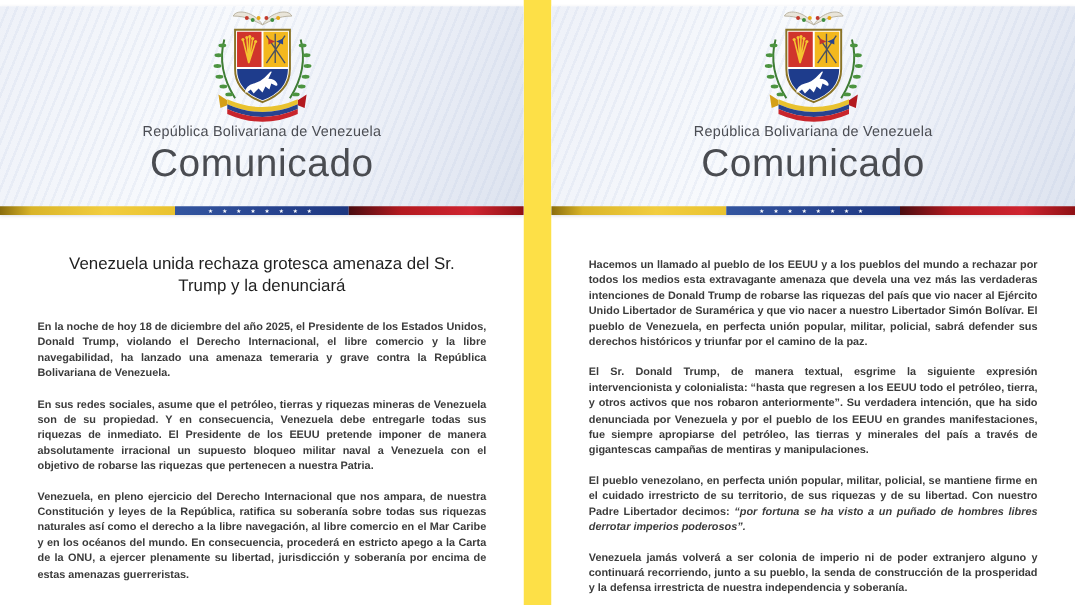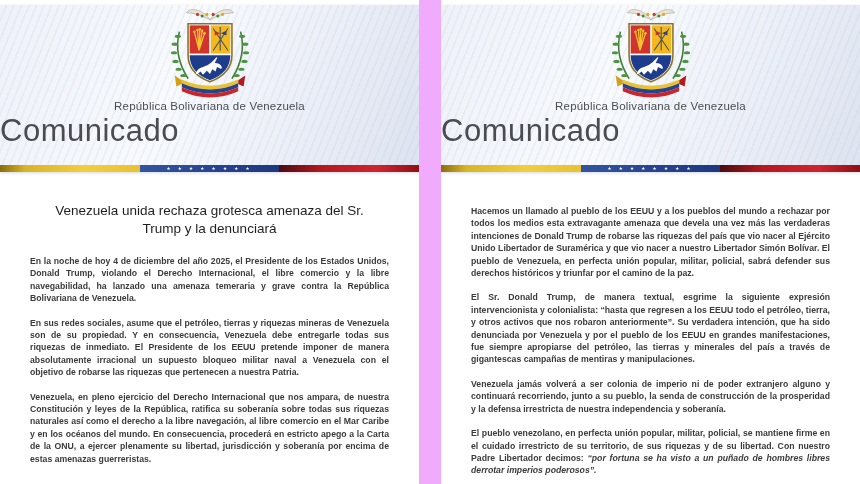--- a/index.html
+++ b/index.html
@@ -2,39 +2,39 @@
 <html><head>
 <meta charset="utf-8">
 <style>
   html, body { margin: 0; padding: 0; }
   body {
     width: 860px; height: 484px;
     background: #ffffff;
     font-family: "Liberation Sans", sans-serif;
     overflow: hidden;
   }
-  .spread { display: flex; gap: 22px; width: 860px; height: 484px; background: #f0abfc; }
+  .spread { display: flex; gap: 22px; width: 860px; height: 484px; background: #fde047; }
   .page {
     width: 427px; height: 484px; background: #ffffff;
     position: relative; overflow: hidden; box-sizing: border-box;
   }
   .page-header {
     height: 167px; position: relative;
     background:
       repeating-linear-gradient(112deg, rgba(255,255,255,0) 0 5px, rgba(172,188,220,0.14) 5px 7px),
       linear-gradient(112deg, #eef1f8 0%, #f8fafd 42%, #e8ecf5 78%, #dde3ef 100%);
     box-shadow: 0 1px 3px rgba(110,120,145,0.28);
   }
   .emblem { display: block; margin: 5px auto 0; }
   .country {
     text-align: center; font-size: 11.5px; line-height: 14px;
     color: #4b4d53; letter-spacing: 0.2px;
   }
   .comunicado {
-    font-size: 31px; line-height: 35px;
+    text-align: center; font-size: 31px; line-height: 35px;
     color: #4a4c51; font-weight: 400; letter-spacing: 0.5px;
   }
   .tricolor { position: absolute; left: 0; right: 0; bottom: 0; height: 7px; display: flex; }
   .band { flex: 1; height: 7px; }
   .band.yellow { background: linear-gradient(90deg, #8a6d0e 0%, #d9b428 18%, #f2cd3f 60%, #e9c22f 100%); }
   .band.blue   { background: linear-gradient(90deg, #33559f 0%, #27438f 55%, #1d3780 100%); text-align: center; overflow: hidden; }
   .band.red    { background: linear-gradient(90deg, #4a0c10 0%, #b3191f 30%, #cf2430 70%, #8e1014 100%); }
   .stars {
     display: block; color: #ffffff; font-size: 4.5px; line-height: 7px;
     letter-spacing: 3px; white-space: nowrap;
@@ -110,21 +110,21 @@
       <div class="tricolor">
         <div class="band yellow"></div>
         <div class="band blue">
           <span class="stars">★ ★ ★ ★ ★ ★ ★ ★</span>
         </div>
         <div class="band red"></div>
       </div>
     </header>
     <div class="page-body">
       <h1 class="doc-heading">Venezuela unida rechaza grotesca amenaza del Sr. Trump y la denunciará</h1>
-      <p class="doc-p">En la noche de hoy 4 de diciembre del año 2025, el Presidente de los Estados Unidos, Donald Trump, violando el Derecho Internacional, el libre comercio y la libre navegabilidad, ha lanzado una amenaza temeraria y grave contra la República Bolivariana de Venezuela.</p>
+      <p class="doc-p">En la noche de hoy 18 de diciembre del año 2025, el Presidente de los Estados Unidos, Donald Trump, violando el Derecho Internacional, el libre comercio y la libre navegabilidad, ha lanzado una amenaza temeraria y grave contra la República Bolivariana de Venezuela.</p>
       <p class="doc-p">En sus redes sociales, asume que el petróleo, tierras y riquezas mineras de Venezuela son de su propiedad. Y en consecuencia, Venezuela debe entregarle todas sus riquezas de inmediato. El Presidente de los EEUU pretende imponer de manera absolutamente irracional un supuesto bloqueo militar naval a Venezuela con el objetivo de robarse las riquezas que pertenecen a nuestra Patria.</p>
       <p class="doc-p">Venezuela, en pleno ejercicio del Derecho Internacional que nos ampara, de nuestra Constitución y leyes de la República, ratifica su soberanía sobre todas sus riquezas naturales así como el derecho a la libre navegación, al libre comercio en el Mar Caribe y en los océanos del mundo. En consecuencia, procederá en estricto apego a la Carta de la ONU, a ejercer plenamente su libertad, jurisdicción y soberanía por encima de estas amenazas guerreristas.</p>
     </div>
   </section>
 
   <section class="page right">
     <header class="page-header">
       <svg class="emblem" viewBox="0 0 120 120" width="98" height="94" aria-hidden="true">
         <path d="M60 19 C52 6 34 2 30 10 C44 10 52 15 60 19" fill="#e9e5da" stroke="#b9b2a0" stroke-width="1"></path>
         <path d="M60 19 C68 6 86 2 90 10 C76 10 68 15 60 19" fill="#e9e5da" stroke="#b9b2a0" stroke-width="1"></path>
@@ -174,19 +174,19 @@
         <div class="band yellow"></div>
         <div class="band blue">
           <span class="stars">★ ★ ★ ★ ★ ★ ★ ★</span>
         </div>
         <div class="band red"></div>
       </div>
     </header>
     <div class="page-body">
       <p class="doc-p">Hacemos un llamado al pueblo de los EEUU y a los pueblos del mundo a rechazar por todos los medios esta extravagante amenaza que devela una vez más las verdaderas intenciones de Donald Trump de robarse las riquezas del país que vio nacer al Ejército Unido Libertador de Suramérica y que vio nacer a nuestro Libertador Simón Bolívar. El pueblo de Venezuela, en perfecta unión popular, militar, policial, sabrá defender sus derechos históricos y triunfar por el camino de la paz.</p>
       <p class="doc-p">El Sr. Donald Trump, de manera textual, esgrime la siguiente expresión intervencionista y colonialista: “hasta que regresen a los EEUU todo el petróleo, tierra, y otros activos que nos robaron anteriormente”. Su verdadera intención, que ha sido denunciada por Venezuela y por el pueblo de los EEUU en grandes manifestaciones, fue siempre apropiarse del petróleo, las tierras y minerales del país a través de gigantescas campañas de mentiras y manipulaciones.</p>
+      <p class="doc-p"><span>El pueblo venezolano, en perfecta unión popular, militar, policial, se mantiene firme en el cuidado irrestricto de su territorio, de sus riquezas y de su libertad. Con nuestro Padre Libertador decimos: </span><span class="quote-italic">“por fortuna se ha visto a un puñado de hombres libres derrotar imperios poderosos”.</span></p>
       <p class="doc-p">Venezuela jamás volverá a ser colonia de imperio ni de poder extranjero alguno y continuará recorriendo, junto a su pueblo, la senda de construcción de la prosperidad y la defensa irrestricta de nuestra independencia y soberanía.</p>
-      <p class="doc-p"><span>El pueblo venezolano, en perfecta unión popular, militar, policial, se mantiene firme en el cuidado irrestricto de su territorio, de sus riquezas y de su libertad. Con nuestro Padre Libertador decimos: </span><span class="quote-italic">“por fortuna se ha visto a un puñado de hombres libres derrotar imperios poderosos”.</span></p>
       <div class="dateline">Caracas, 16 de diciembre de 2025.</div>
     </div>
   </section>
 
 </div>
 
 </body></html>

